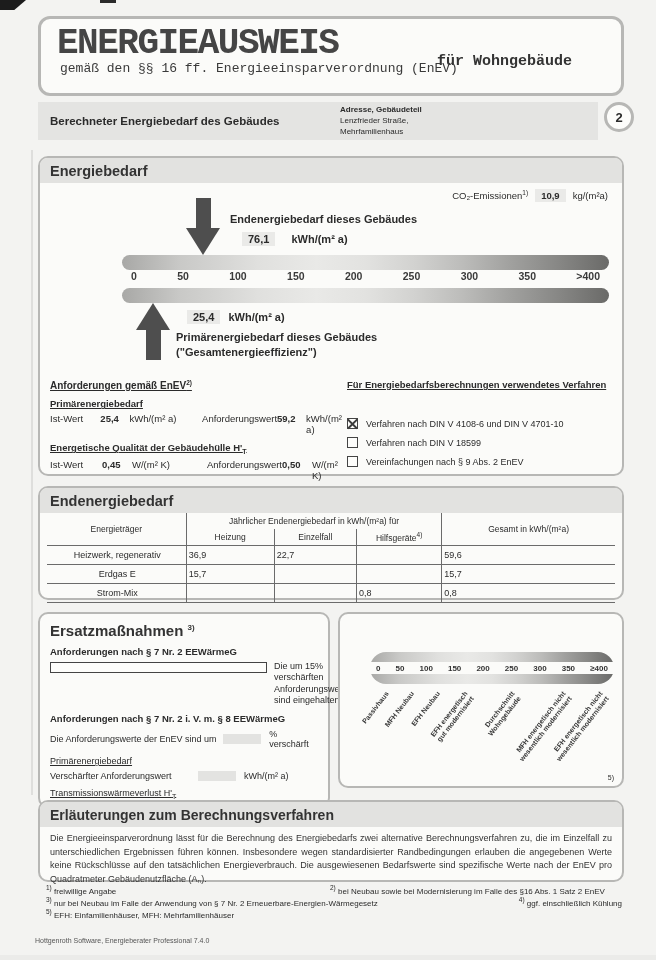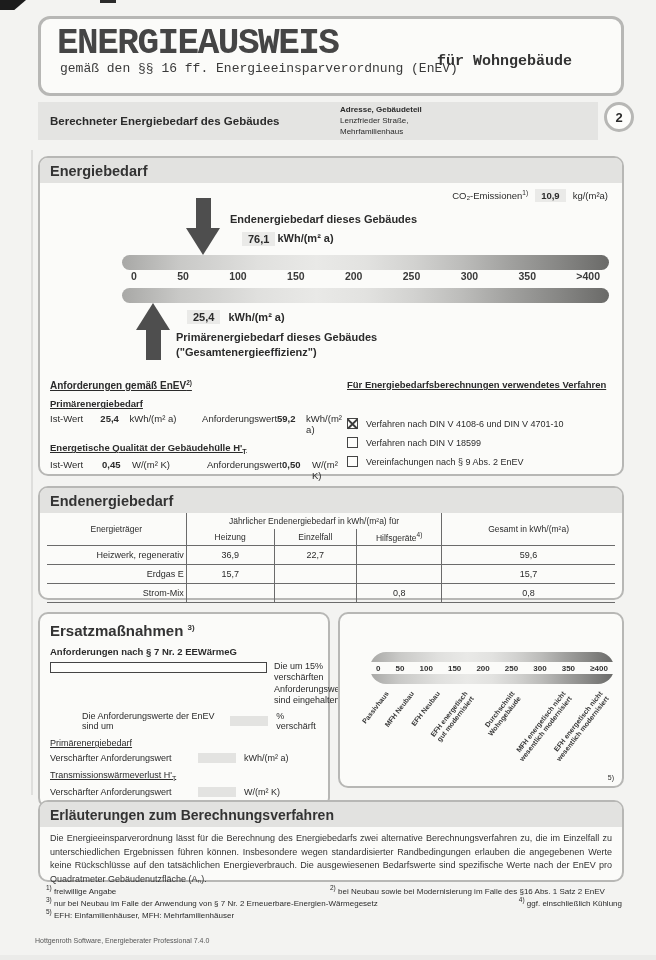--- a/index.html
+++ b/index.html
@@ -33,21 +33,21 @@
   
   .eb-box { left:38px; top:156px; width:586px; height:320px; }
   .co2-line { position:absolute; right:14px; top:31px; font-size:9.5px; display:flex; gap:7px; align-items:baseline; }
   .valbox { display:inline-block; background:#eaeae8; padding:1px 6px; font-weight:bold; }
   .arrow-down { position:absolute; left:146px; top:40px; width:34px; }
   .arrow-up   { position:absolute; left:96px;  top:145px; width:34px; }
   .shaft { width:15px; height:30px; background:#4e4e4e; margin:0 auto; }
   .head-down { width:0; height:0; border-left:17px solid transparent; border-right:17px solid transparent; border-top:27px solid #4e4e4e; }
   .head-up   { width:0; height:0; border-left:17px solid transparent; border-right:17px solid transparent; border-bottom:27px solid #4e4e4e; }
   .end-label { position:absolute; left:190px; top:55px; font-size:11px; font-weight:bold; }
-  .end-value { position:absolute; left:202px; top:74px; font-size:11px; font-weight:bold; display:flex; gap:2px; align-items:flex-start; }
+  .end-value { position:absolute; left:202px; top:74px; font-size:11px; font-weight:bold; display:flex; gap:16px; align-items:center; }
   .scalebar { position:absolute; left:82px; width:487px; height:15px; border-radius:9px;
     background:linear-gradient(to right,#a8a8a6 0%,#c9c9c7 12%,#e0e0de 28%,#e9e9e7 40%,#e2e2e0 50%,#d2d2d0 60%,#bcbcba 70%,#a0a09e 80%,#868684 90%,#6a6a68 100%); }
   .bar1 { top:97px; } .bar2 { top:130px; }
   .tickrow { position:absolute; left:82px; top:112px; width:487px; display:flex; justify-content:space-between; padding:0 9px; box-sizing:border-box; font-size:10.5px; font-weight:bold; color:#3a3a3a; }
   .prim-value { position:absolute; left:147px; top:152px; font-size:11px; font-weight:bold; display:flex; gap:8px; align-items:baseline; }
   .prim-l1 { position:absolute; left:136px; top:173px; font-size:11px; font-weight:bold; }
   .prim-l2 { position:absolute; left:136px; top:188px; font-size:11px; font-weight:bold; }
   .anf-col { position:absolute; left:10px; top:221px; width:292px; font-size:9.5px; }
   .anf-title { font-size:10px; font-weight:bold; text-decoration:underline; }
   .anf-head { font-weight:bold; text-decoration:underline; margin-top:7px; font-size:9.5px; }
@@ -65,34 +65,34 @@
   .checkbox.checked::before { transform:rotate(45deg); }
   .checkbox.checked::after  { transform:rotate(-45deg); }
   
   .ee-box { left:38px; top:486px; width:586px; height:114px; }
   .ee-table { width:calc(100% - 14px); margin:0 7px; border-collapse:collapse; table-layout:fixed; }
   .ee-table th { font-weight:normal; font-size:8.5px; text-align:center; vertical-align:middle; padding:1px 2px; height:14px;margin-top:16px; }
   .ee-table td { font-size:9px; height:18px; padding:0 2px; }
   .ee-table .bl { border-left:1px solid #6b6b6b; }
   .ee-table tbody td { border-top:1px solid #6b6b6b; }
   .ee-table tbody tr:last-child td { border-bottom:1px solid #6b6b6b; }
-  .ee-table .num { text-align:center; }
-  .ee-table .td-name { text-align:right; padding-left:4px; }
+  .ee-table .num { text-align:left; }
+  .ee-table .td-name { text-align:center; padding-left:4px; }
   .col-name{width:24.5%;} .col-h{width:15.5%;} .col-w{width:14.5%;} .col-hg{width:15%;} .col-g{width:30.5%;}
   
   .em-box { left:38px; top:612px; width:292px; height:196px; }
   .em-title { padding:8px 10px 0 10px; font-size:15px; font-weight:bold; color:#333; }
   .em-title sup { font-size:8px; }
   .em-content { padding:0 10px; font-size:9px; }
   .em-h { font-weight:bold; font-size:9.5px; margin-top:7px; }
   .em-chk { display:flex; gap:7px; margin-top:4px; align-items:flex-start; }
   .em-chk .checkbox { margin-top:1px; }
   .em-chk span { width:215px; line-height:1.25; }
   .em-line { display:flex; align-items:center; margin-top:5px; }
-  .em-line .lbl { width:178px;margin-left:32px; }
+  .em-line .lbl { width:178px; }
   .em-line .lbl2 { width:148px; }
   .gbox { width:38px; height:10px; background:#e3e3e1; margin-right:8px; flex:0 0 auto; }
   .em-uh { text-decoration:underline; margin-top:7px; }
   
   .vg-box { left:338px; top:612px; width:286px; height:176px; }
   .vg-title { padding:8px 0 0 10px; font-size:13.5px; font-weight:bold; color:#333; }
   .vg-scale { position:absolute; left:30px; top:38px; width:244px; height:32px; border-radius:16px;
     background:linear-gradient(to right,#a8a8a6 0%,#c9c9c7 12%,#e0e0de 28%,#e9e9e7 40%,#e2e2e0 50%,#d2d2d0 60%,#bcbcba 70%,#a0a09e 80%,#868684 90%,#6a6a68 100%); }
   .vg-white { position:absolute; left:0; top:10px; width:100%; height:12px; background:#fbfbf9;
     display:flex; justify-content:space-between; align-items:center; padding:0 6px; box-sizing:border-box;
@@ -282,20 +282,21 @@
   </div>
 
   <div class="box em-box">
     <div class="em-title"><span>Ersatzmaßnahmen</span> <sup>3)</sup></div>
     <div class="em-content">
       <div class="em-h">Anforderungen nach § 7 Nr. 2 EEWärmeG</div>
       <div class="em-chk">
         <span class="checkbox"></span>
         <span>Die um 15% verschärften Anforderungswerte sind eingehalten.</span>
       </div>
+      <div class="em-h">Anforderungen nach § 7 Nr. 2 i. V. m. § 8 EEWärmeG</div>
       <div class="em-line">
         <span class="lbl">Die Anforderungswerte der EnEV sind um</span>
         <span class="gbox"></span>
         <span>% verschärft</span>
       </div>
       <div class="em-uh">Primärenergiebedarf</div>
       <div class="em-line">
         <span class="lbl2">Verschärfter Anforderungswert</span>
         <span class="gbox"></span>
         <span>kWh/(m² a)</span>

